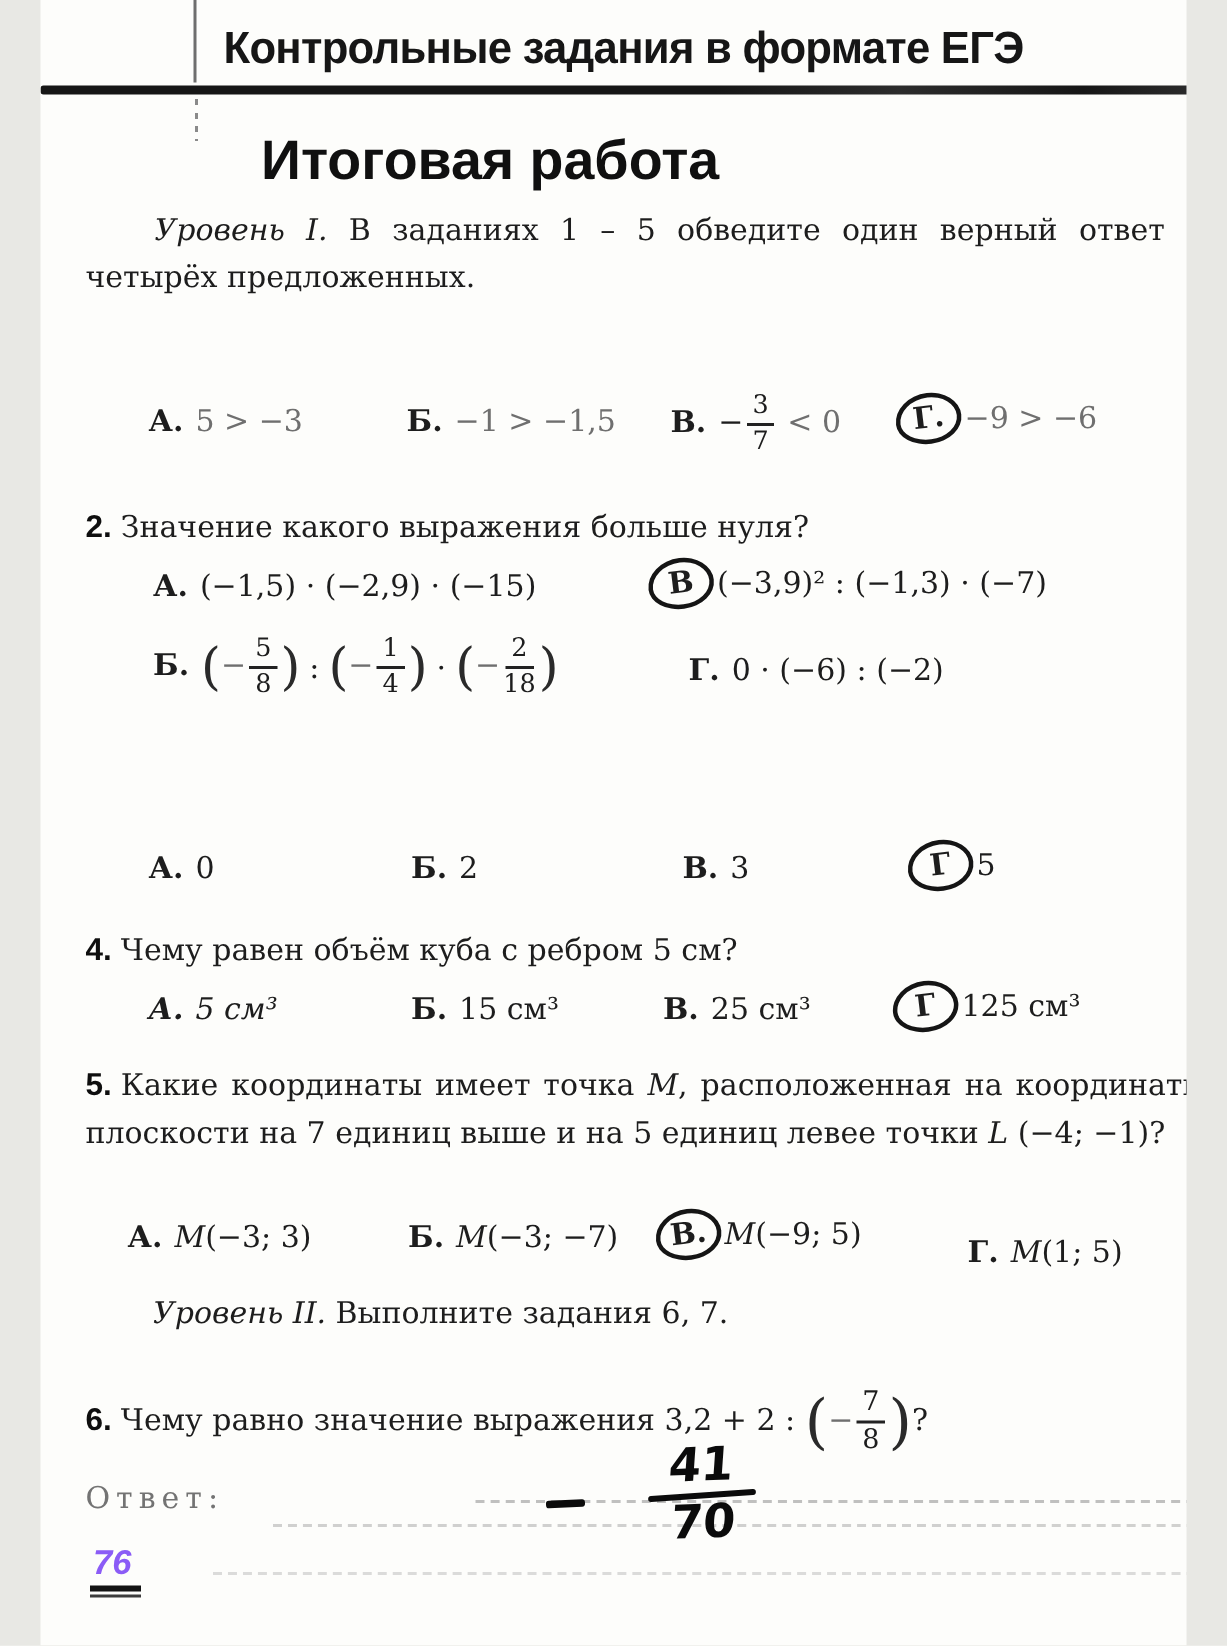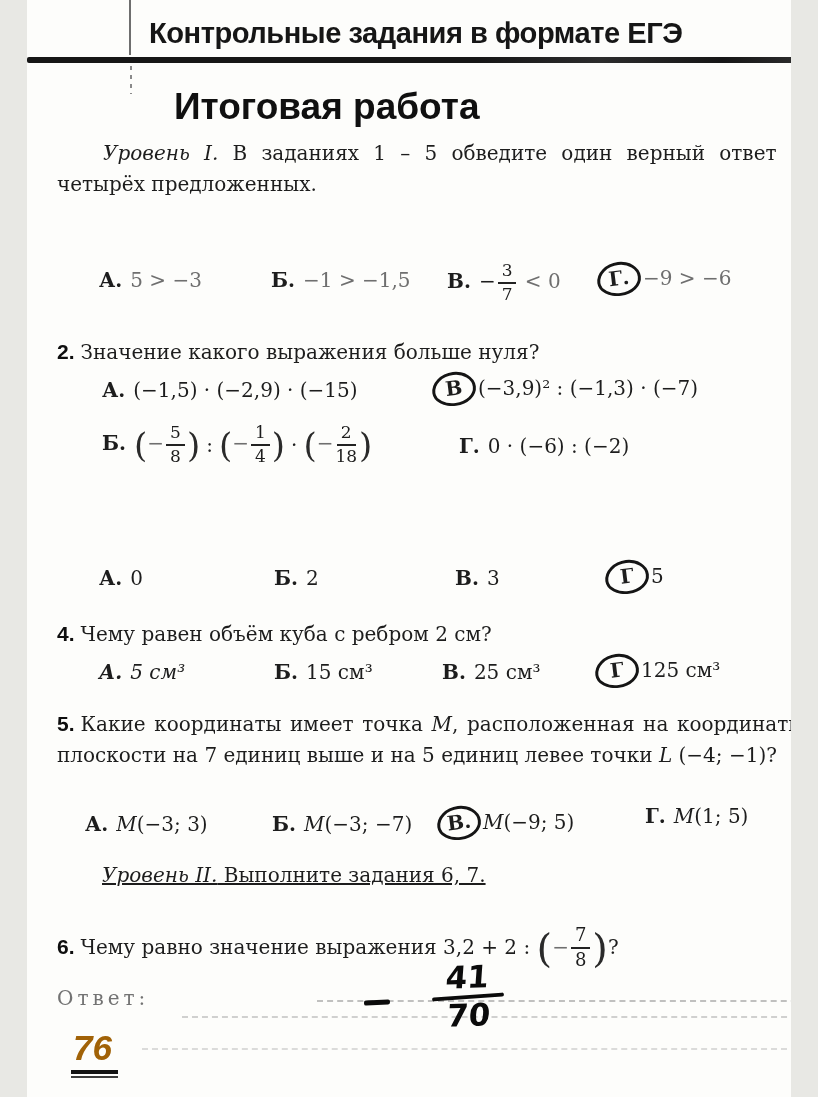--- a/index.html
+++ b/index.html
@@ -56,22 +56,22 @@
   .hw{font-family:"DejaVu Sans", sans-serif;font-weight:700;color:#0b0b0b;}
   .hw-minus{position:absolute;left:337px;top:1000px;width:26px;height:5px;background:#0b0b0b;transform:rotate(-3deg);border-radius:2px;}
   .hw-frac{position:absolute;left:405px;top:962px;transform:rotate(-2deg);text-align:center;}
   .hw-frac .hnum{font-size:31px;line-height:1;transform:skewX(-6deg);}
   .hw-frac .hbar{width:72px;height:4px;background:#0b0b0b;margin:2px auto 1px;transform:rotate(-2deg);border-radius:2px;}
   .hw-frac .hden{font-size:31px;line-height:1;transform:skewX(-6deg);}
   
   .ans-label{position:absolute;left:30px;top:986px;font-size:20px;letter-spacing:4px;color:#737373;}
   .pagenum{
     position:absolute;left:33px;top:1028px;
-    font-family:"Liberation Sans", sans-serif;font-weight:700;font-size:35px;font-style:italic;color:#a16207;
-    border-bottom:4px solid #131313;padding:0 6px 2px 2px;margin-left:11px;
+    font-family:"Liberation Sans", sans-serif;font-weight:700;font-size:23px;font-style:italic;color:#8b5cf6;
+    border-bottom:4px solid #131313;padding:0 6px 2px 2px;
   }
   .pagenum::after{content:"";position:absolute;left:0;right:0;bottom:-8px;height:2px;background:#3c3c3c;}
 </style>
 </head>
 <body>
 
 <div id="page">
 
   <div class="vline" style="left:102px;top:0;width:2px;height:55px;"></div>
   <div class="vdash" style="left:103px;top:66px;width:2px;height:28px;"></div>
@@ -132,21 +132,21 @@
     <span class="olet">Б.</span><span>2</span>
   </span>
   <span class="opt" style="left:428px;top:566px;">
     <span class="olet">В.</span><span>3</span>
   </span>
   <span class="opt" style="left:578px;top:560px;">
     <span class="circle olet">Г</span><span>5</span>
   </span>
 
   <div class="qline" style="top:618px;">
-    <span class="qnum">4.</span><span>Чему равен объём куба с ребром 2 см?</span>
+    <span class="qnum">4.</span><span>Чему равен объём куба с ребром 5 см?</span>
   </div>
   <span class="opt" style="left:72px;top:660px;font-style:italic;">
     <span class="olet">А.</span><span>5 см³</span>
   </span>
   <span class="opt" style="left:247px;top:660px;">
     <span class="olet">Б.</span><span>15 см³</span>
   </span>
   <span class="opt" style="left:415px;top:660px;">
     <span class="olet">В.</span><span>25 см³</span>
   </span>
@@ -159,25 +159,25 @@
   </div>
   <span class="opt" style="left:58px;top:812px;">
     <span class="olet">А.</span><span class="mvar">M</span><span>(−3; 3)</span>
   </span>
   <span class="opt" style="left:245px;top:812px;">
     <span class="olet">Б.</span><span class="mvar">M</span><span>(−3; −7)</span>
   </span>
   <span class="opt" style="left:410px;top:806px;">
     <span class="circle olet" style="padding-right:7px;">В.</span><span class="mvar">M</span><span>(−9; 5)</span>
   </span>
-  <span class="opt" style="left:618px;top:804px;">
+  <span class="opt" style="left:618px;top:822px;">
     <span class="olet">Г.</span><span class="mvar">M</span><span>(1; 5)</span>
   </span>
 
-  <div class="para" style="top:860px;left:75px;width:600px;text-align:left;text-decoration:underline;">
+  <div class="para" style="top:860px;left:75px;width:600px;text-align:left;">
     <span class="lead">Уровень II.</span><span> Выполните задания 6, 7.</span>
   </div>
 
   <div class="qline" style="top:918px;white-space:nowrap;text-align:left;">
     <span class="qnum">6.</span><span>Чему равно значение выражения 3,2 + 2 :</span>
     <span class="bpar" style="font-size:200%;">(</span><span class="faint">−</span><span class="frac" style="font-size:18px;">
         <span class="fnum">7</span>
         <span class="fden">8</span>
       </span><span class="bpar" style="font-size:200%;">)</span><span>?</span>
   </div>

